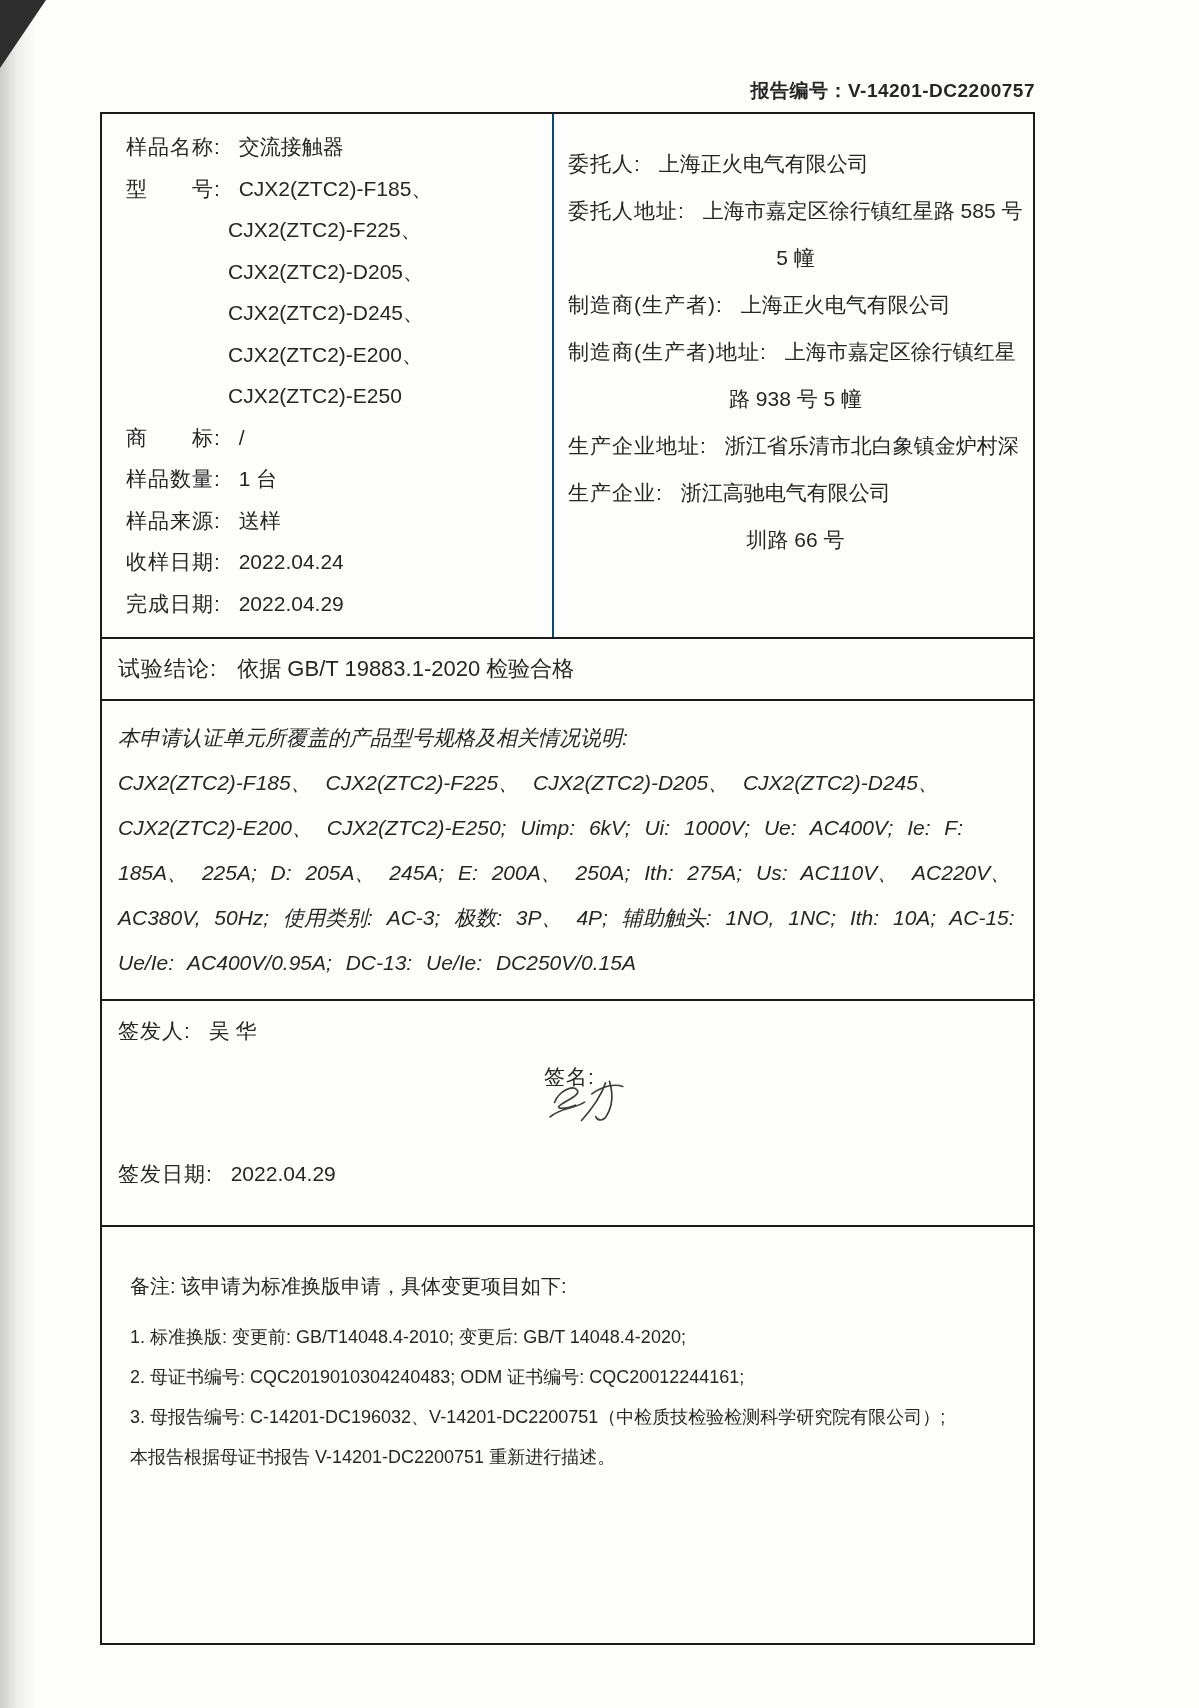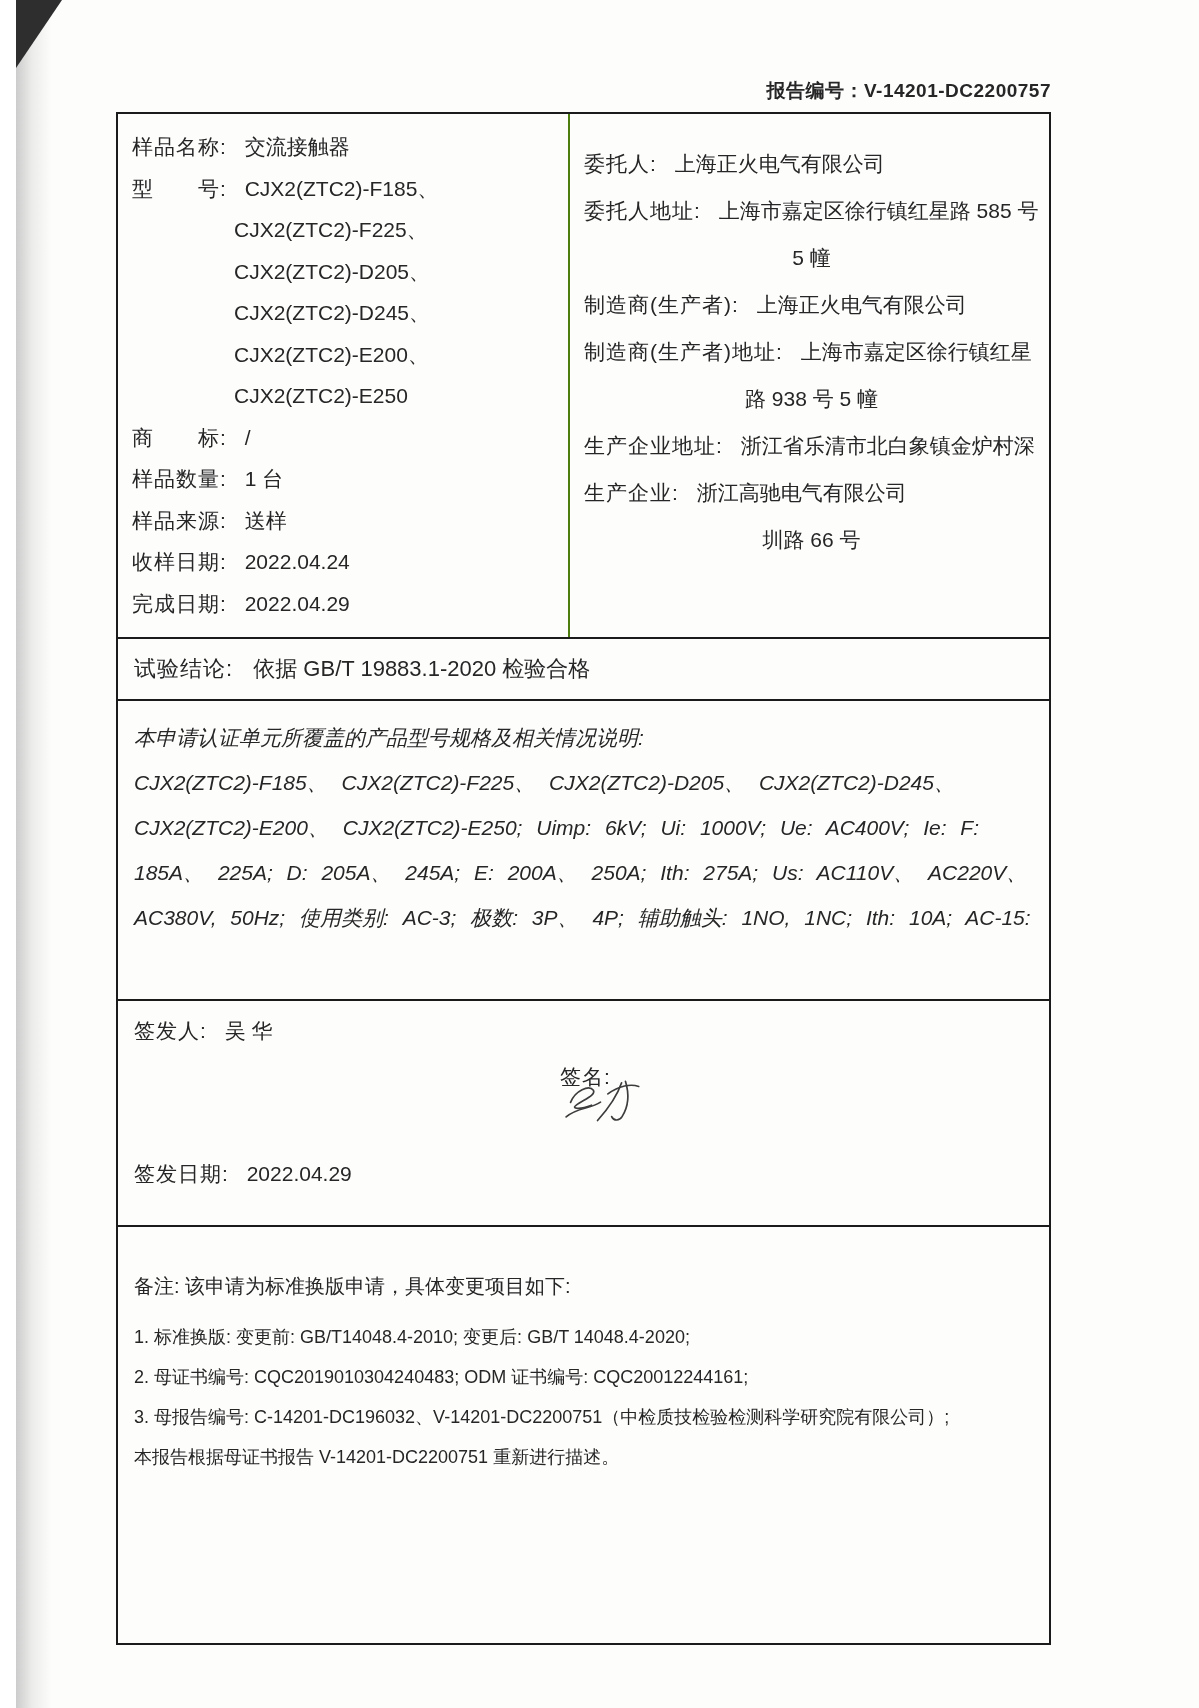--- a/index.html
+++ b/index.html
@@ -4,21 +4,21 @@
 <style>
   * { box-sizing: border-box; margin: 0; padding: 0; }
   html, body { width: 1199px; height: 1708px; }
   body {
     position: relative;
     background: #ffffff;
     font-family: "Liberation Sans", sans-serif;
     color: #262626;
     overflow: hidden;
   }
-  .page { position: absolute; inset: 0; background: #fdfdfc; margin-left: 16px; }
+  .page { position: absolute; inset: 0; background: #fdfdfc; }
 
   
   .scan-strip {
     position: absolute; left: 0; top: 0; width: 36px; height: 100%;
     background: linear-gradient(90deg, #c3c3c3 0%, #e9e9e8 45%, rgba(255,255,255,0) 100%);
     opacity: .85;
   }
   .scan-corner {
     position: absolute; left: 0; top: 0; width: 46px; height: 68px;
     background: #2e2e2e;
@@ -35,22 +35,22 @@
     border: 2px solid #1b1b1b;
     display: flex; flex-direction: column;
     background: #fdfdfc;
   }
   .row { width: 100%; }
   .row + .row { border-top: 2px solid #1b1b1b; }
 
   
   .row-1 { height: 523px; display: flex; }
   .cell-left {
-    width: 452px; border-right: 2px solid #4d7c0f;
-    padding: 12px 12px 0 14px; font-size: 21px;
+    width: 452px; border-right: 2px solid #0c4a6e;
+    padding: 12px 12px 0 24px; font-size: 21px;
   }
   .cell-left .kv { line-height: 41.5px; white-space: nowrap; }
   .cell-right { flex: 1; padding: 26px 10px 0 14px; font-size: 21px; }
   .cell-right .line { line-height: 47px; white-space: nowrap; }
   .cell-right .cont { text-align: center; }
 
   .k { letter-spacing: 1px; }
   .v { margin-left: 12px; }
   .model-line { margin-left: 102px; line-height: 41.5px; }
 
@@ -64,21 +64,21 @@
   .spec-line.stretch { word-spacing: 8px; }
 
   
   .row-4 { height: 226px; padding: 12px 12px 0 16px; font-size: 21px; }
   .row-4 .issuer-line { line-height: 36px; }
   .sig-line { margin-top: 14px; height: 80px; display: flex; align-items: center; flex-direction: column; }
   .sig-line svg { margin-left: 46px; transform: translateY(-14px) rotate(-3deg); }
   .row-4 .date-line { margin-top: 16px; line-height: 30px; }
 
   
-  .row-5 { flex: 1; padding: 44px 14px 0 16px; }
+  .row-5 { flex: 1; padding: 44px 14px 0 28px; }
   .remark-title { font-size: 20px; line-height: 30px; margin-bottom: 16px; }
   .remark-item { font-size: 18px; line-height: 40px; white-space: nowrap; }
   .sig-stroke { fill: none; stroke: #3d3d3d; stroke-width: 2.6; stroke-linecap: round; }
 </style>
 </head>
 <body>
 
 <div class="page">
   <div class="scan-strip"></div>
   <div class="scan-corner"></div>
@@ -161,20 +161,21 @@
       <span class="k">试验结论:</span>
       <span class="v">依据 GB/T 19883.1-2020 检验合格</span>
     </div>
 
     <div class="row row-3">
       <div class="spec-line">本申请认证单元所覆盖的产品型号规格及相关情况说明:</div>
       <div class="spec-line stretch">CJX2(ZTC2)-F185、 CJX2(ZTC2)-F225、 CJX2(ZTC2)-D205、 CJX2(ZTC2)-D245、</div>
       <div class="spec-line stretch">CJX2(ZTC2)-E200、 CJX2(ZTC2)-E250; Uimp: 6kV; Ui: 1000V; Ue: AC400V; Ie: F:</div>
       <div class="spec-line stretch">185A、 225A; D: 205A、 245A; E: 200A、 250A; Ith: 275A; Us: AC110V、 AC220V、</div>
       <div class="spec-line stretch">AC380V, 50Hz; 使用类别: AC-3; 极数: 3P、 4P; 辅助触头: 1NO, 1NC; Ith: 10A; AC-15:</div>
+      <div class="spec-line stretch">Ue/Ie: AC400V/0.95A; DC-13: Ue/Ie: DC250V/0.15A</div>
     </div>
 
     <div class="row row-4">
       <div class="issuer-line">
         <span class="k">签发人:</span>
         <span class="v">吴 华</span>
       </div>
       <div class="sig-line">
         <span class="k">签名:</span>
         <svg width="160" height="84" viewBox="0 0 150 80" aria-hidden="true">

